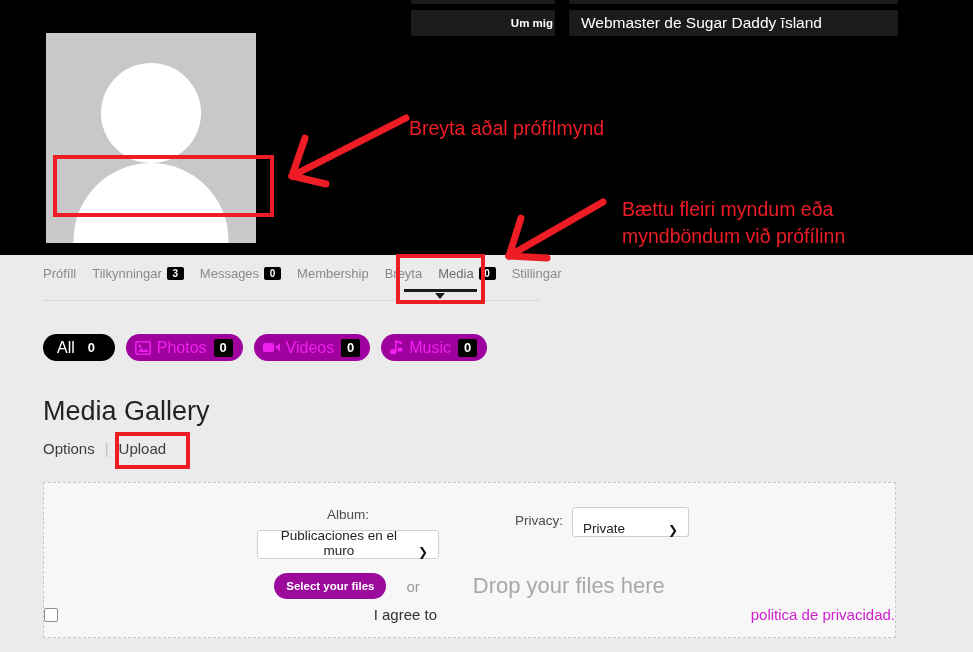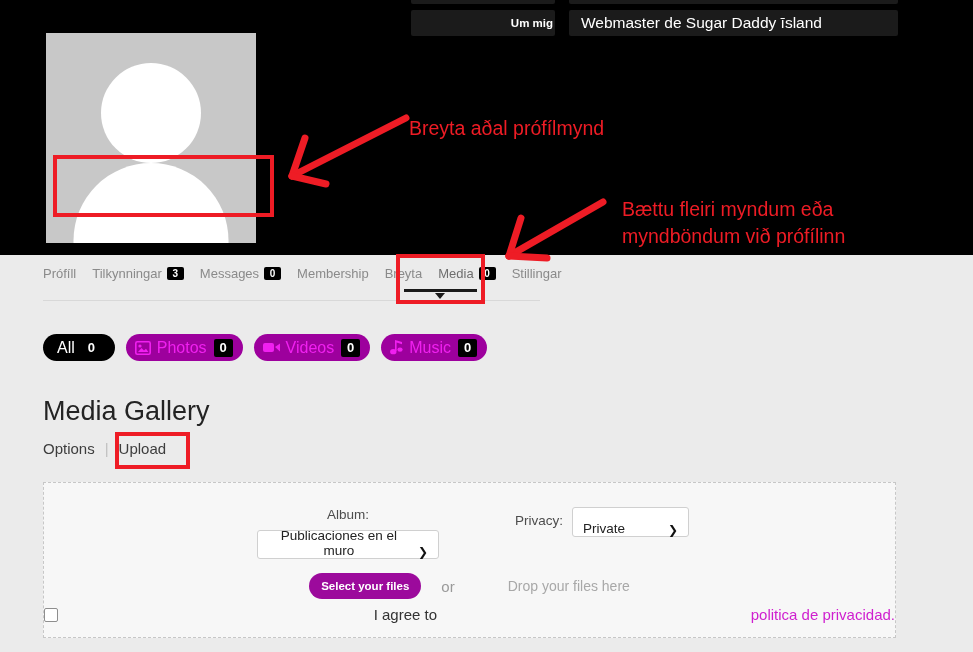--- a/index.html
+++ b/index.html
@@ -337,21 +337,21 @@
     border: none;
     font-family: "Liberation Sans", sans-serif;
   }
   .or-text {
     color: #9a9a9a;
     font-size: 15px;
     margin: 0 20px;
   }
   .drop-text {
     color: #a8a8a8;
-    font-size: 14px;
+    font-size: 22px;
     margin-left: 33px;
   }
   .agree-row {
     position: absolute;
     left: 0;
     top: 123px;
     width: 100%;
     display: flex;
     align-items: center;
     justify-content: space-between;

